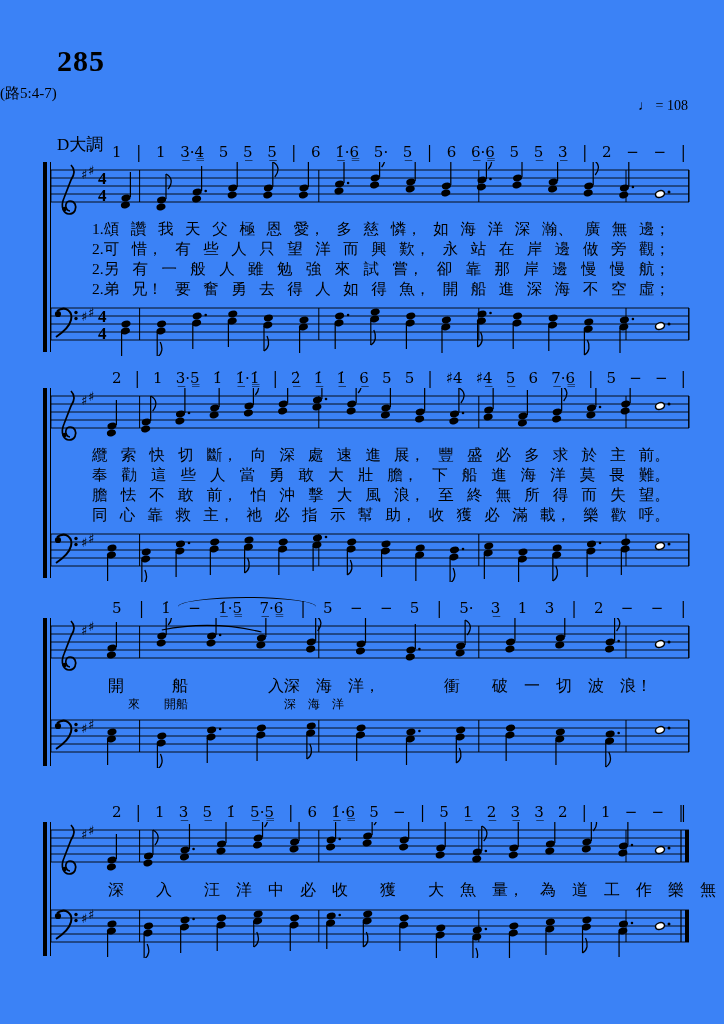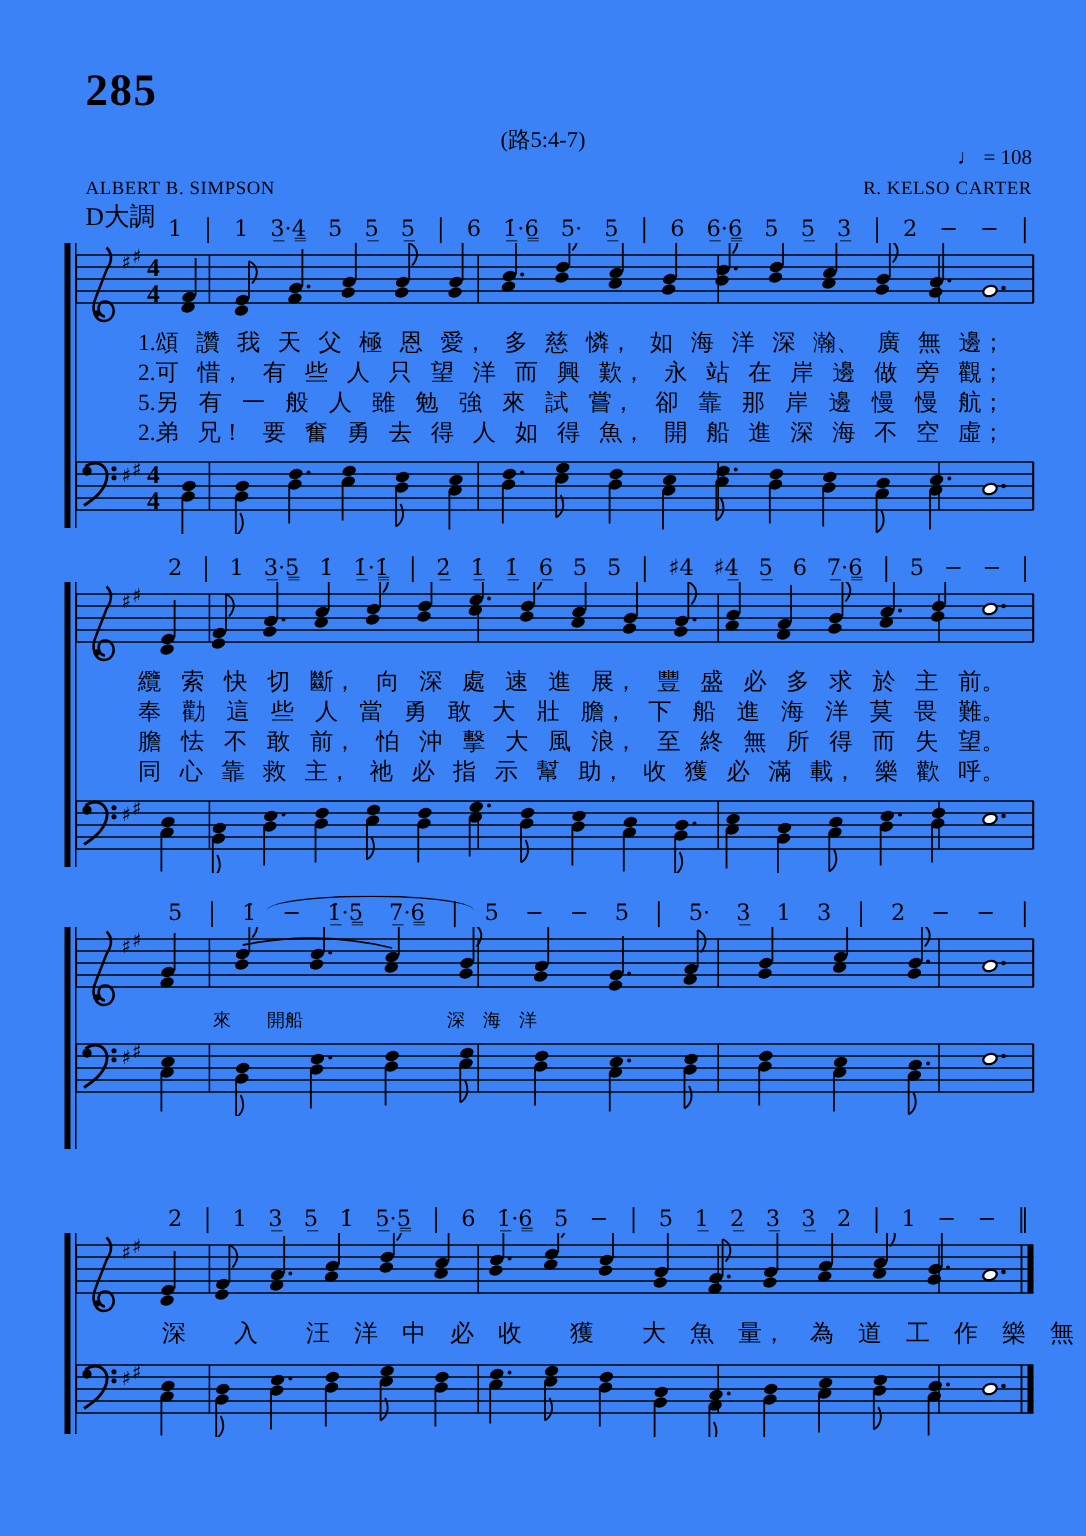--- a/index.html
+++ b/index.html
@@ -1,56 +1,52 @@
 <!DOCTYPE html>
 <html><head>
 <meta charset="utf-8">
 <style>
   html,body{margin:0;padding:0;background:#888;}
   #page{position:relative;width:724px;height:1024px;background:#3b82f6;color:#000;
         font-family:"Liberation Serif",serif;overflow:hidden;}
   .hymn-number{position:absolute;left:57px;top:44px;font-size:30px;font-weight:bold;letter-spacing:1px;}
   .title{position:absolute;left:0;right:0;top:42px;text-align:center;font-size:29px;letter-spacing:8px;}
-  .scripture{position:absolute;left:0;right:0;top:84px;text-align:center;font-size:15px;}
+  .scripture{position:absolute;left:0;right:0;top:84px;font-size:15px;}
   .tempo{position:absolute;right:36px;top:98px;font-size:14px;font-family:Liberation Serif, serif;}
   .authors{position:absolute;left:57px;right:36px;top:118px;display:flex;justify-content:space-between;
            font-size:12.5px;letter-spacing:.4px;}
   .key-label{position:absolute;left:57px;top:133px;font-size:17px;}
 
   .system{position:absolute;left:50px;width:640px;}
   #sys1{top:140px;height:214px;}
   #sys2{top:366px;height:214px;}
   #sys3{top:596px;height:172px;}
   #sys4{top:800px;height:158px;}
   .sys-bracket{position:absolute;left:-7px;top:22px;bottom:2px;width:3px;
                border-left:4px solid #000;border-right:1.3px solid #000;}
   .jianpu{display:flex;justify-content:space-between;align-items:flex-end;height:22px;
           padding:0 4px 0 62px;font-size:15px;font-family:"DejaVu Serif","Liberation Serif",serif;}
   .jianpu span{display:inline-block;line-height:20px;}
   .jianpu .bar{transform:scaleY(1.15);}
   svg.staff{display:block;width:640px;height:56px;}
   .lyrics{padding:1px 20px 1px 42px;}
   .lyric-row{display:flex;justify-content:space-between;font-size:15.5px;height:20px;line-height:20px;}
   .lyric-pre{white-space:pre;font-size:16px;height:24px;line-height:24px;padding-left:42px;}
-  .lyric-echo{white-space:pre;font-size:12px;height:14px;line-height:12px;padding-left:56px;color:#000;}
+  .lyric-echo{white-space:pre;font-size:12px;height:14px;line-height:12px;padding-left:42px;color:#000;}
   .slur-jianpu{position:absolute;left:128px;top:1px;width:138px;height:10px;
                border-top:1.5px solid #000;border-radius:100% 100% 0 0 / 180% 180% 0 0;}
 </style>
 </head>
 <body>
 
 <div id="page">
 
   <div class="hymn-number">285</div>
   <div class="scripture">(路5:4-7)</div>
   <div class="tempo">♩ = 108</div>
-  <div class="authors">
-    <span>ALBERT B. SIMPSON</span>
-    <span>R. KELSO CARTER</span>
-  </div>
   <div class="key-label">D大調</div>
 
   <div class="system" id="sys1">
     <div class="sys-bracket"></div>
     <div class="jianpu">
         <span class="num">1</span>
         <span class="bar">|</span>
         <span class="num">1</span>
         <span class="num">3̲·4̳</span>
         <span class="num">5</span>
@@ -185,21 +181,21 @@
           <span>永</span>
           <span>站</span>
           <span>在</span>
           <span>岸</span>
           <span>邊</span>
           <span>做</span>
           <span>旁</span>
           <span>觀；</span>
         </div>
         <div class="lyric-row">
-          <span>5.另</span>
+          <span>2.另</span>
           <span>有</span>
           <span>一</span>
           <span>般</span>
           <span>人</span>
           <span>雖</span>
           <span>勉</span>
           <span>強</span>
           <span>來</span>
           <span>試</span>
           <span>嘗，</span>
@@ -662,20 +658,21 @@
         <line x1="514.7636363636364" y1="19" x2="514.7636363636364" y2="-6" stroke="#000" stroke-width="1.2"></line>
         <ellipse cx="560.1818181818182" cy="24" rx="4.6" ry="3.3" transform="rotate(-18 560.1818181818182 24)" fill="#000" stroke="#000" stroke-width="0"></ellipse>
         <ellipse cx="559.5818181818182" cy="31" rx="4.6" ry="3.3" transform="rotate(-18 559.5818181818182 31)" fill="#000" stroke="#000" stroke-width="0"></ellipse>
         <line x1="564.5818181818182" y1="23" x2="564.5818181818182" y2="-2" stroke="#000" stroke-width="1.2"></line>
         <path d="M564.5818181818182 -2 c6 3 7 9 2 15" fill="none" stroke="#000" stroke-width="1.3"></path>
         <circle cx="568.6818181818182" cy="23" r="1.3" fill="#000"></circle>
         <ellipse cx="610" cy="26" rx="4.6" ry="3.3" transform="rotate(-18 610 26)" fill="#fff" stroke="#000" stroke-width="1.5"></ellipse>
         <circle cx="619" cy="24" r="1.5" fill="#000"></circle>
         <path d="M111.81818181818181 12 Q 161.63636363636363 2 211.45454545454547 14" fill="none" stroke="#000" stroke-width="1.2"></path>
       </svg>
+    <div class="lyric-pre">　開　　　船　　　　　入深　海　洋，　　　　衝　　破　一　切　波　浪！</div>
     <div class="lyric-echo">　　　來　　開船　　　　　　　　深　海　洋</div>
     <svg class="staff" viewBox="0 0 640 56">
         <line x1="0" y1="8" x2="639" y2="8" stroke="#000" stroke-width="0.9"></line>
         <line x1="0" y1="16" x2="639" y2="16" stroke="#000" stroke-width="0.9"></line>
         <line x1="0" y1="24" x2="639" y2="24" stroke="#000" stroke-width="0.9"></line>
         <line x1="0" y1="32" x2="639" y2="32" stroke="#000" stroke-width="0.9"></line>
         <line x1="0" y1="40" x2="639" y2="40" stroke="#000" stroke-width="0.9"></line>
         <line x1="0.7" y1="8" x2="0.7" y2="40" stroke="#000" stroke-width="1.4"></line>
         <circle cx="8" cy="14" r="3.1" fill="#000"></circle>
         <path d="M7 11 C16 5 23 12 21 20 C19 28 12 33 6 37" fill="none" stroke="#000" stroke-width="2"></path>

